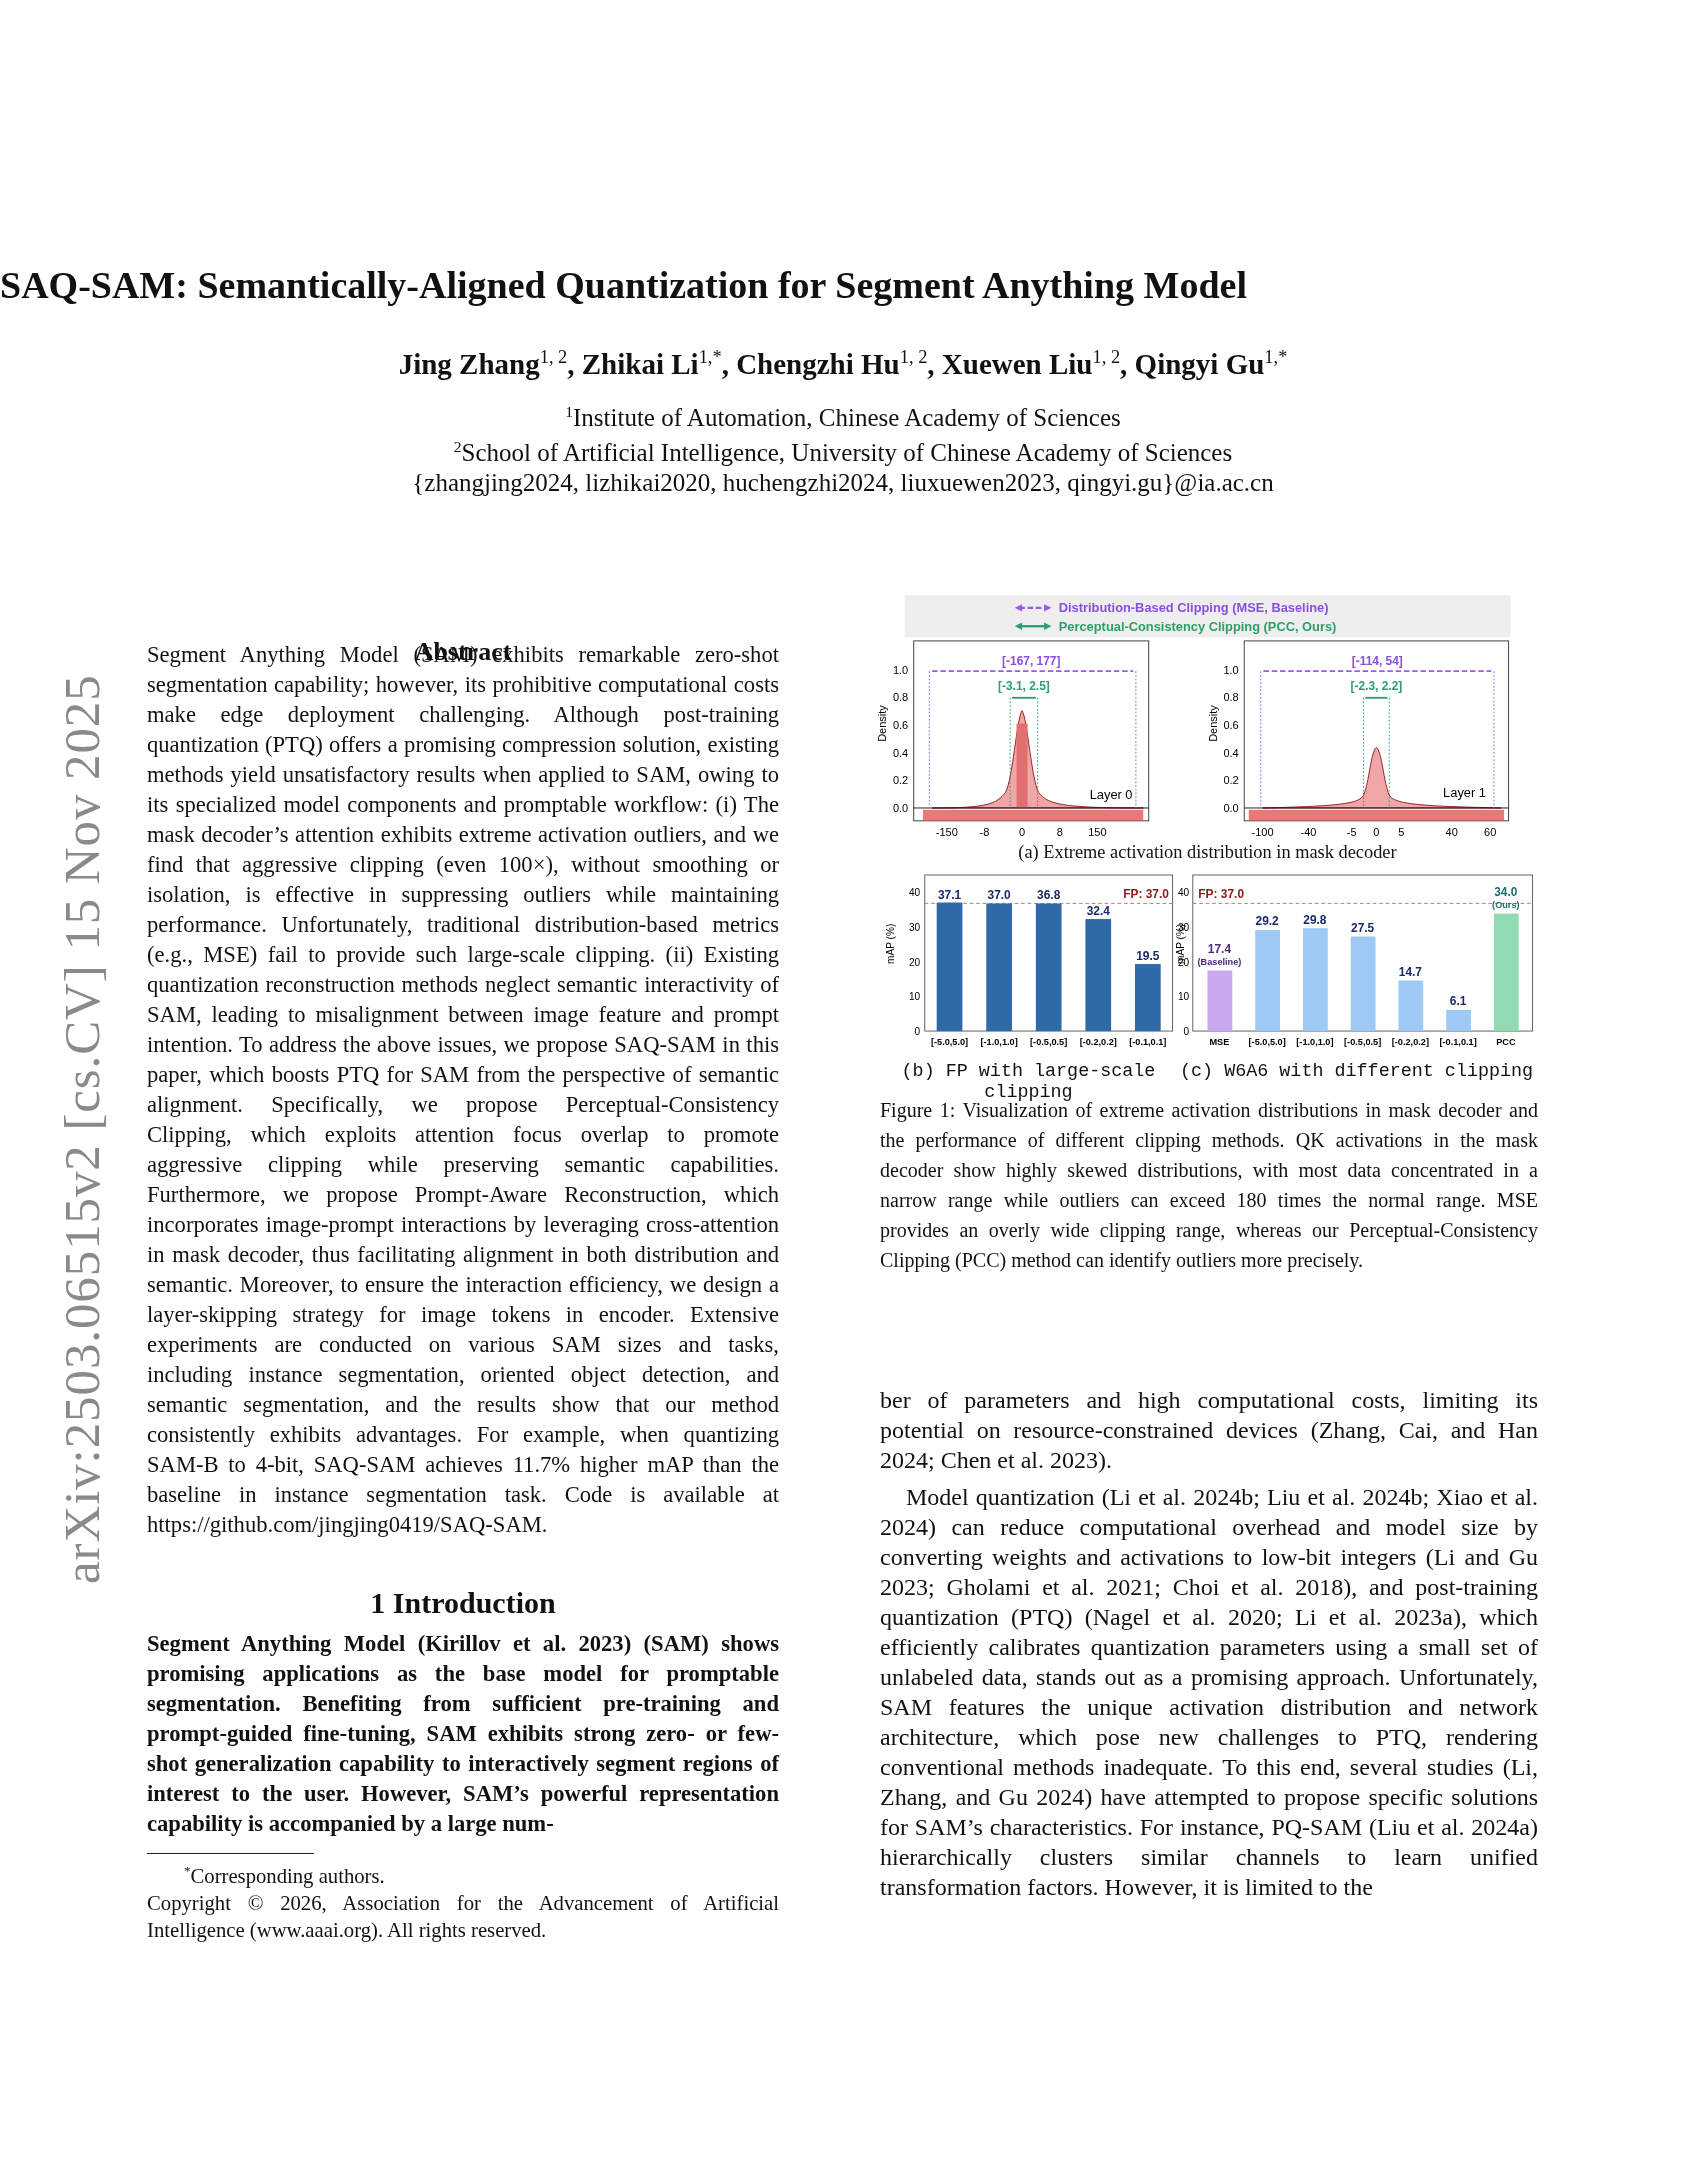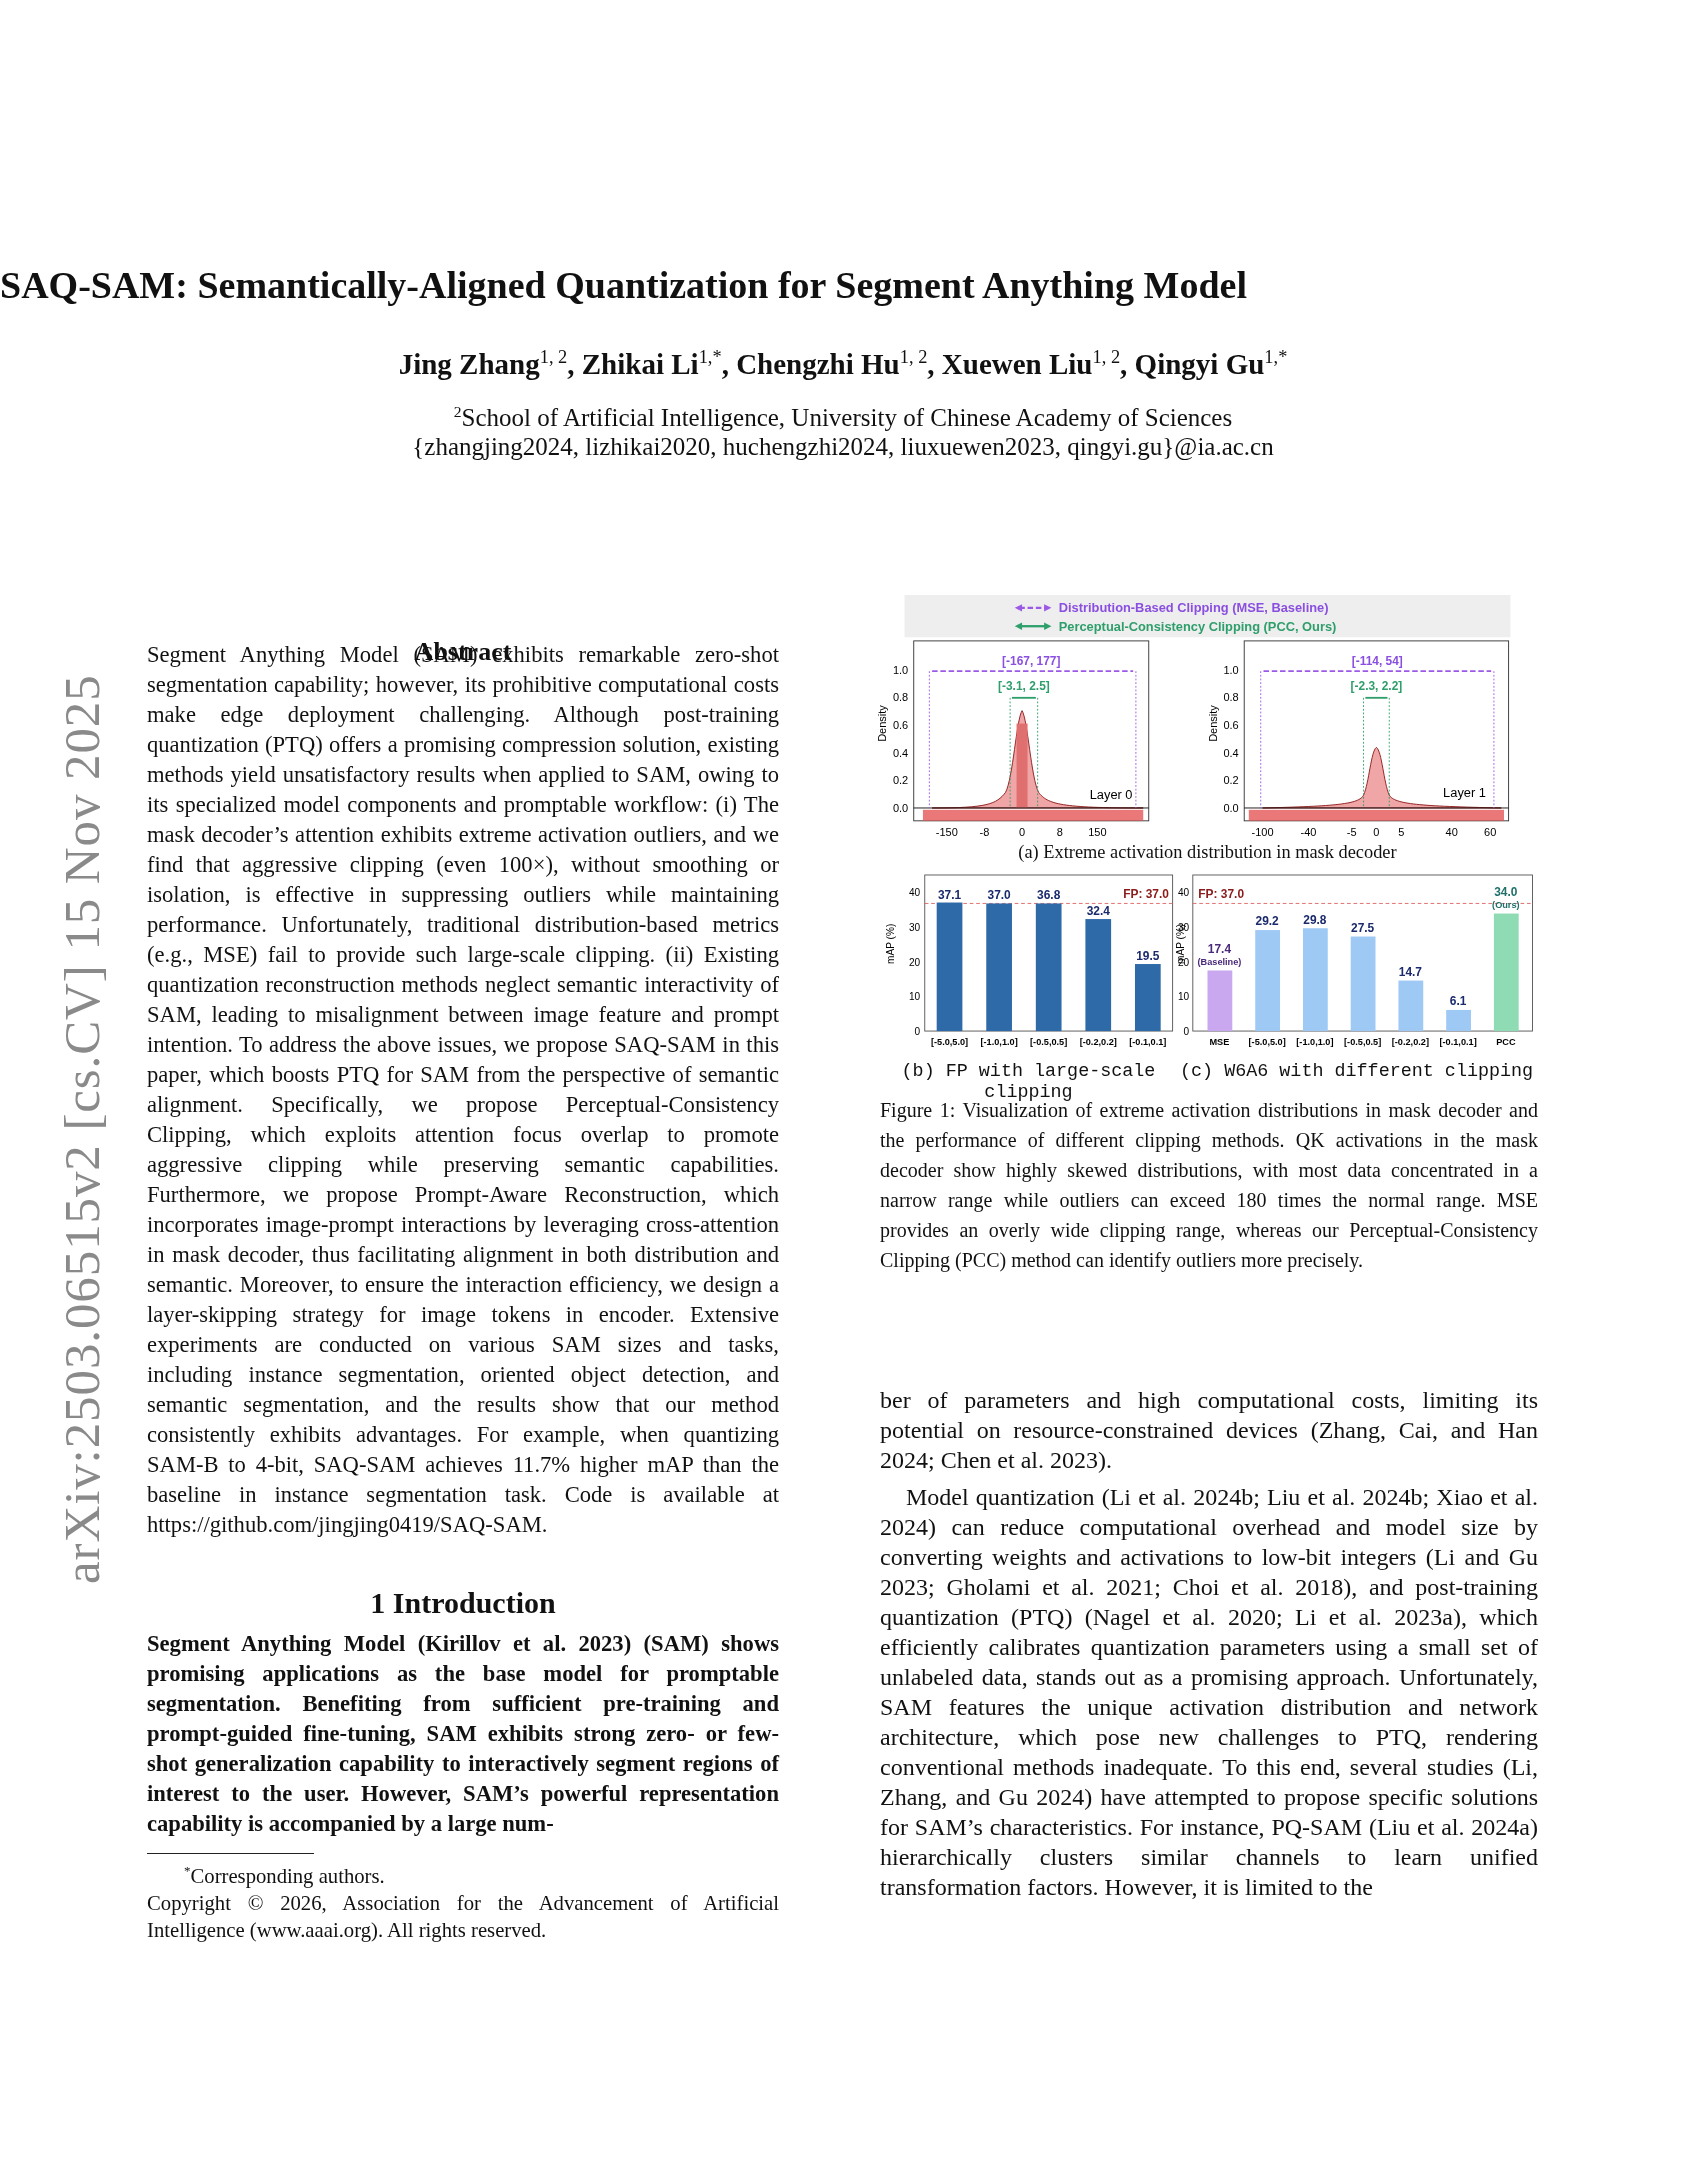--- a/index.html
+++ b/index.html
@@ -44,20 +44,21 @@
 
 <div class="authors">
   <span>Jing Zhang</span><sup>1, 2</sup>,
   <span>Zhikai Li</span><sup>1,*</sup>,
   <span>Chengzhi Hu</span><sup>1, 2</sup>,
   <span>Xuewen Liu</span><sup>1, 2</sup>,
   <span>Qingyi Gu</span><sup>1,*</sup>
 </div>
 
 <div class="affils">
+  <div><sup>1</sup><span>Institute of Automation, Chinese Academy of Sciences</span></div>
   <div><sup>2</sup><span>School of Artificial Intelligence, University of Chinese Academy of Sciences</span></div>
   <div>{zhangjing2024, lizhikai2020, huchengzhi2024, liuxuewen2023, qingyi.gu}@ia.ac.cn</div>
 </div>
 
 <div class="abstract-h heading">Abstract</div>
 <div class="col col-left abs-body">
   <p>Segment Anything Model (SAM) exhibits remarkable zero-shot segmentation capability; however, its prohibitive computational costs make edge deployment challenging. Although post-training quantization (PTQ) offers a promising compression solution, existing methods yield unsatisfactory results when applied to SAM, owing to its specialized model components and promptable workflow: (i) The mask decoder’s attention exhibits extreme activation outliers, and we find that aggressive clipping (even 100×), without smoothing or isolation, is effective in suppressing outliers while maintaining performance. Unfortunately, traditional distribution-based metrics (e.g., MSE) fail to provide such large-scale clipping. (ii) Existing quantization reconstruction methods neglect semantic interactivity of SAM, leading to misalignment between image feature and prompt intention. To address the above issues, we propose SAQ-SAM in this paper, which boosts PTQ for SAM from the perspective of semantic alignment. Specifically, we propose Perceptual-Consistency Clipping, which exploits attention focus overlap to promote aggressive clipping while preserving semantic capabilities. Furthermore, we propose Prompt-Aware Reconstruction, which incorporates image-prompt interactions by leveraging cross-attention in mask decoder, thus facilitating alignment in both distribution and semantic. Moreover, to ensure the interaction efficiency, we design a layer-skipping strategy for image tokens in encoder. Extensive experiments are conducted on various SAM sizes and tasks, including instance segmentation, oriented object detection, and semantic segmentation, and the results show that our method consistently exhibits advantages. For example, when quantizing SAM-B to 4-bit, SAQ-SAM achieves 11.7% higher mAP than the baseline in instance segmentation task. Code is available at https://github.com/jingjing0419/SAQ-SAM.</p>
 </div>
 
 <div class="intro-h heading">1   Introduction</div>

